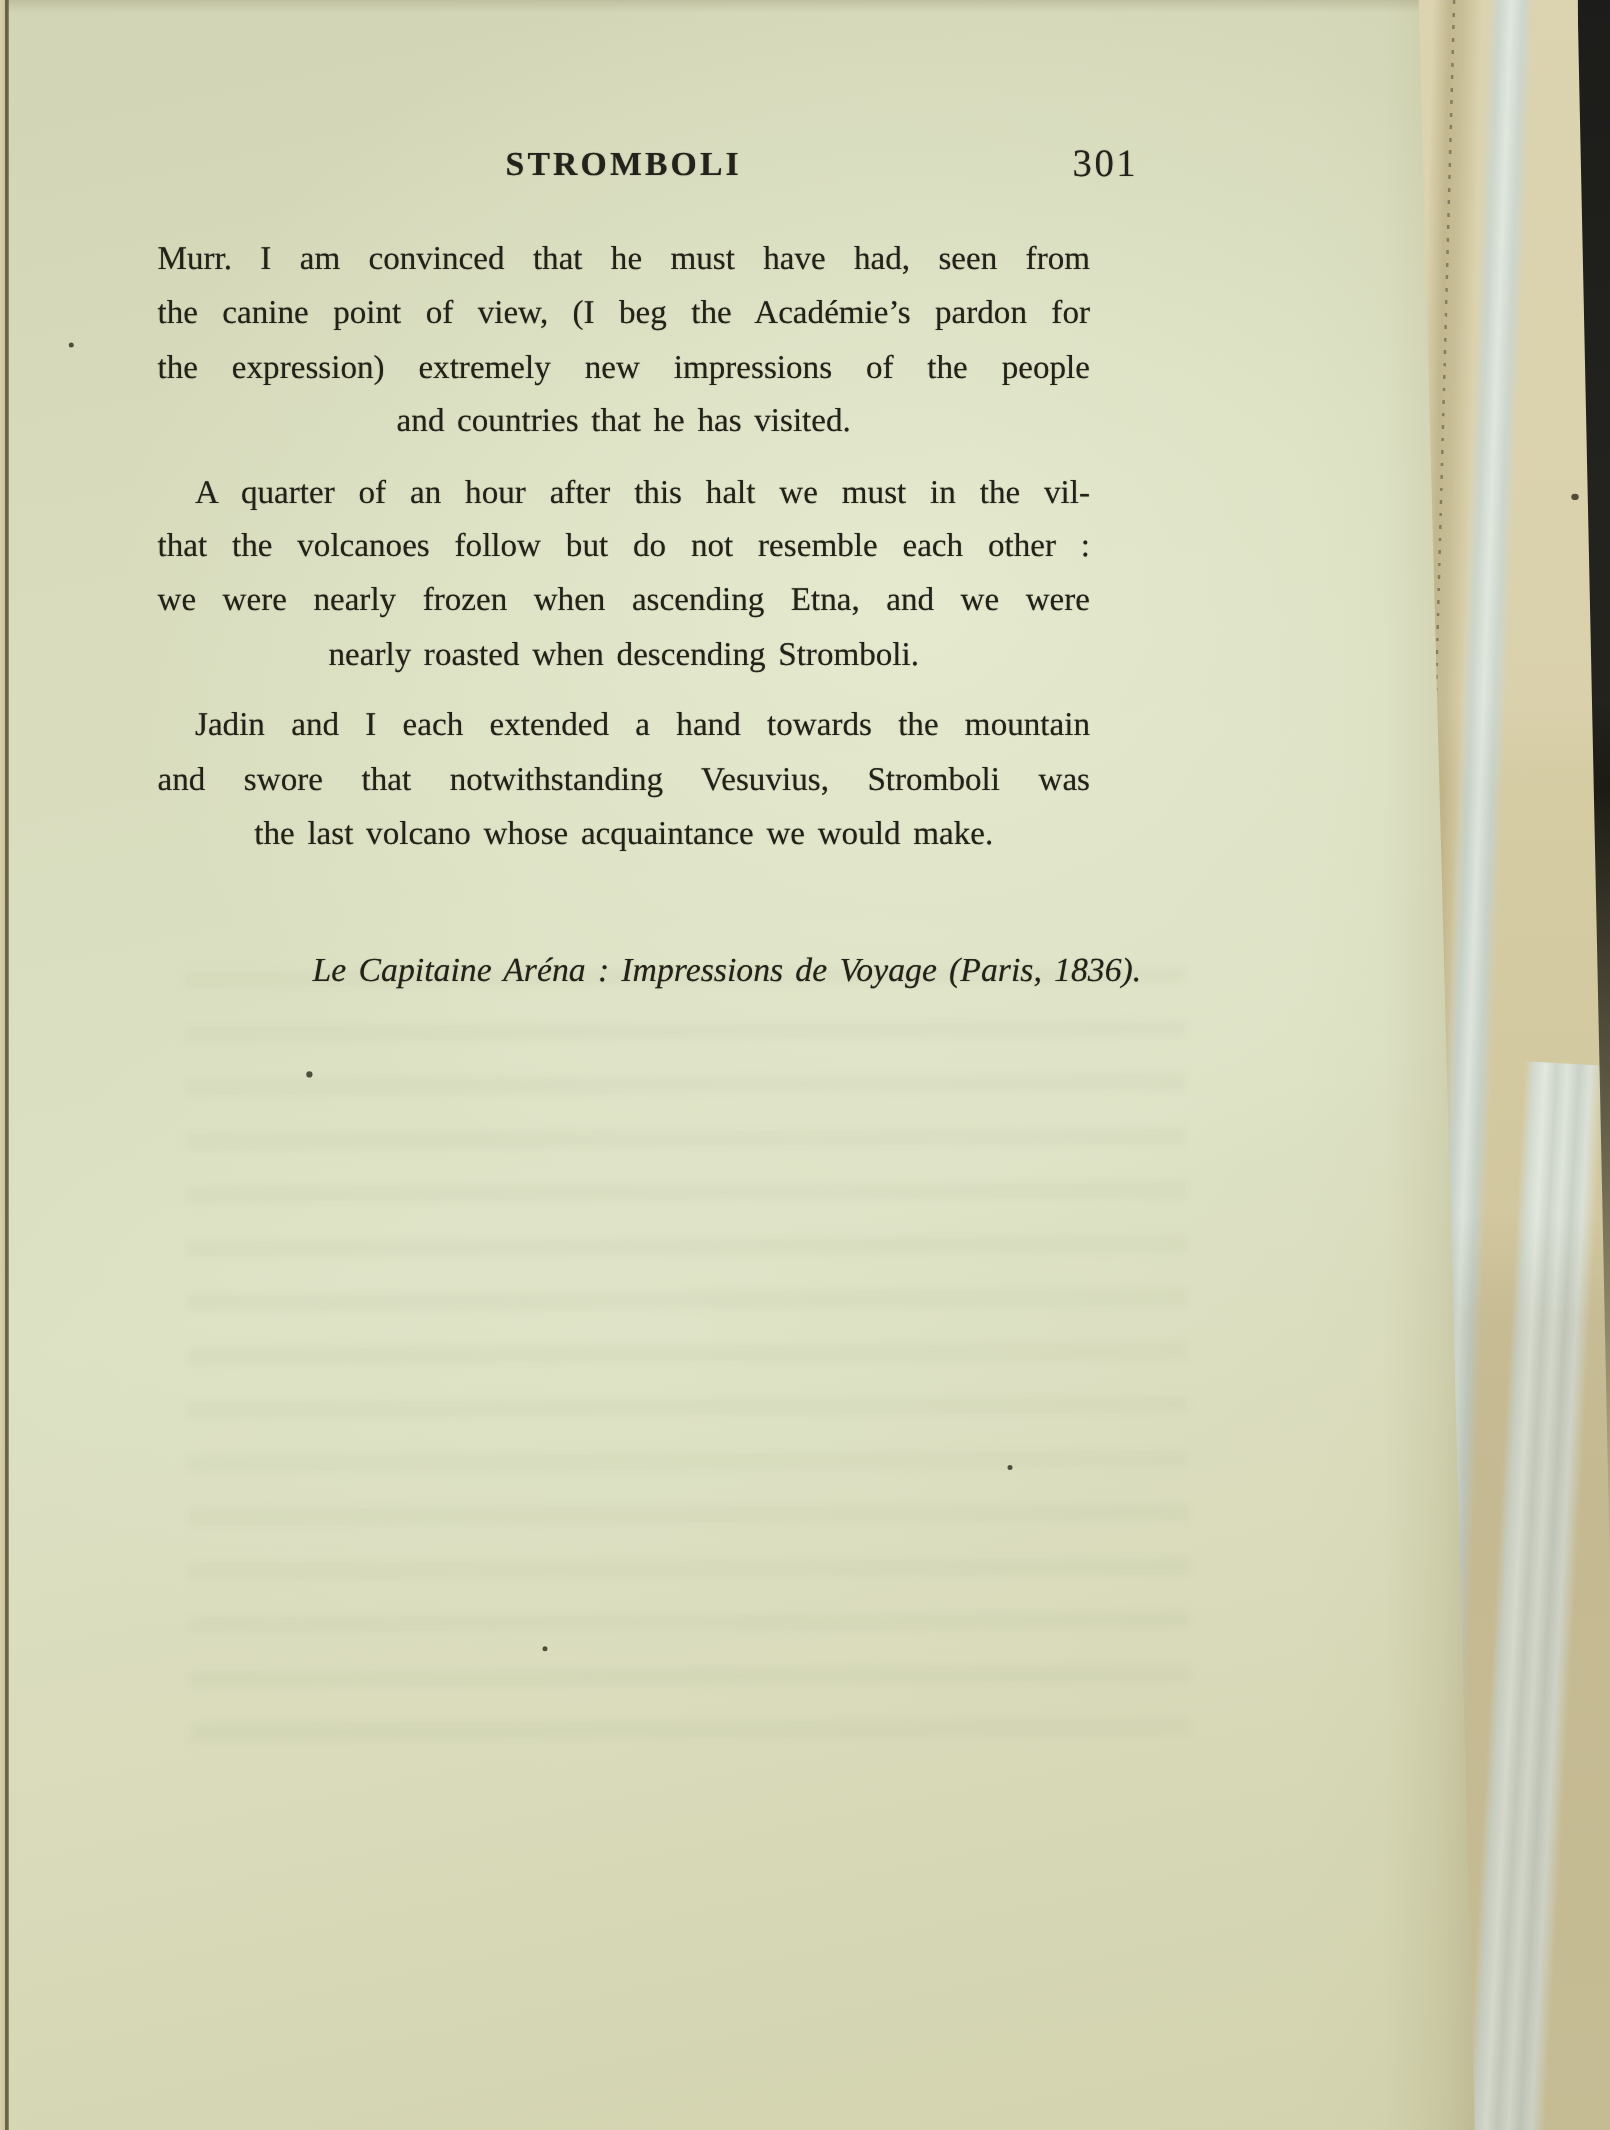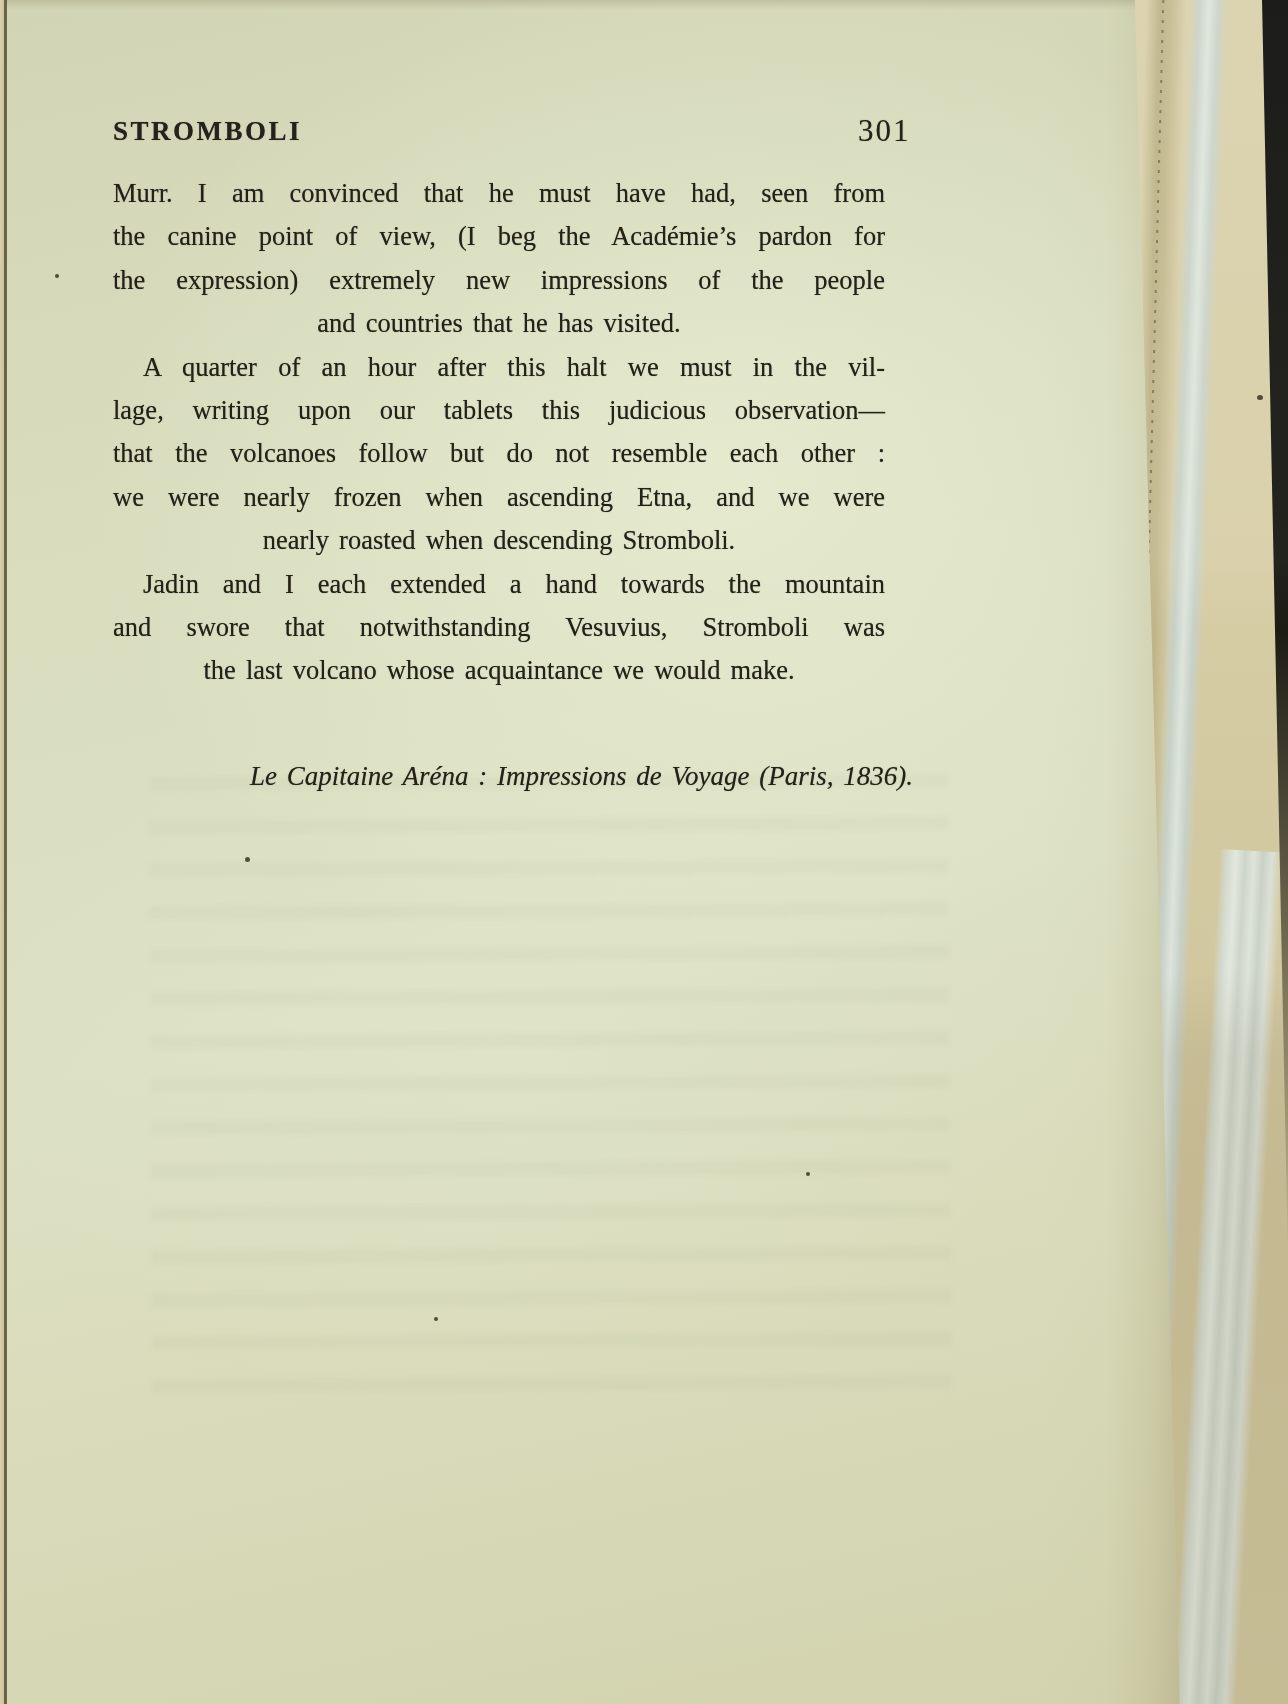--- a/index.html
+++ b/index.html
@@ -64,35 +64,35 @@
     clip-path:polygon(0 0,100% 0,100% 100%);
     background:linear-gradient(to bottom,#030302 0%,#0b0b07 45%,rgba(32,30,18,0.55) 75%,rgba(32,30,18,0) 100%);
   }
   .edge-lighting{
     position:absolute;left:0;top:0;width:100%;height:100%;
     background:linear-gradient(to bottom,rgba(255,253,240,0.10) 0%,rgba(255,253,240,0.10) 33%,rgba(255,253,240,0) 37%,rgba(255,253,240,0) 57%,rgba(104,94,58,0.10) 62%,rgba(104,94,58,0.12) 100%);
   }
   
   .running-head{
     position:absolute;left:113px;top:116px;width:772px;height:36px;
-    text-align:left;font-size:27px;font-weight:700;letter-spacing:2.5px;
+    text-align:center;font-size:27px;font-weight:700;letter-spacing:2.5px;
     color:#24221a;text-shadow:0 0 1px rgba(36,34,26,0.45);
   }
   .folio{
     position:absolute;left:858px;top:113px;width:90px;height:42px;
     font-size:31px;font-weight:400;color:#24221a;letter-spacing:2px;
     text-shadow:0 0 1px rgba(36,34,26,0.45);
   }
   .text-col{
     position:absolute;left:113px;top:172px;width:772px;
     font-size:26.5px;line-height:43.4px;color:#232118;
     word-spacing:3.5px;
     text-shadow:0 0 0.9px rgba(40,38,28,0.55);
   }
-  .paragraph{margin:0;}
+  .paragraph{margin:13px;}
   .line{height:43.4px;overflow:visible;text-align:center;}
   .line.just{text-align:justify;text-align-last:justify;}
   .line.indent{text-indent:30px;}
   .citation{
     position:absolute;left:113px;top:754px;width:800px;height:46px;
     font-size:27px;font-style:italic;color:#232118;
     text-indent:32px;word-spacing:3px;line-height:44px;
     text-shadow:0 0 0.9px rgba(40,38,28,0.5);
     text-align:right;
   }
@@ -137,21 +137,20 @@
 
   <div class="text-col" id="text-col">
       <div class="paragraph">
         <div class="line just">Murr.  I am convinced that he must have had, seen from</div>
         <div class="line just">the canine point of view, (I beg the Académie’s pardon for</div>
         <div class="line just">the expression) extremely new impressions of the people</div>
         <div class="line">and countries that he has visited.</div>
       </div>
       <div class="paragraph">
         <div class="line just indent">A quarter of an hour after this halt we must in the vil-</div>
-        <div class="line just">lage, writing upon our tablets this judicious observation—</div>
         <div class="line just">that the volcanoes follow but do not resemble each other :</div>
         <div class="line just">we were nearly frozen when ascending Etna, and we were</div>
         <div class="line">nearly roasted when descending Stromboli.</div>
       </div>
       <div class="paragraph">
         <div class="line just indent">Jadin and I each extended a hand towards the mountain</div>
         <div class="line just">and swore that notwithstanding Vesuvius, Stromboli was</div>
         <div class="line">the last volcano whose acquaintance we would make.</div>
       </div>
     </div>

